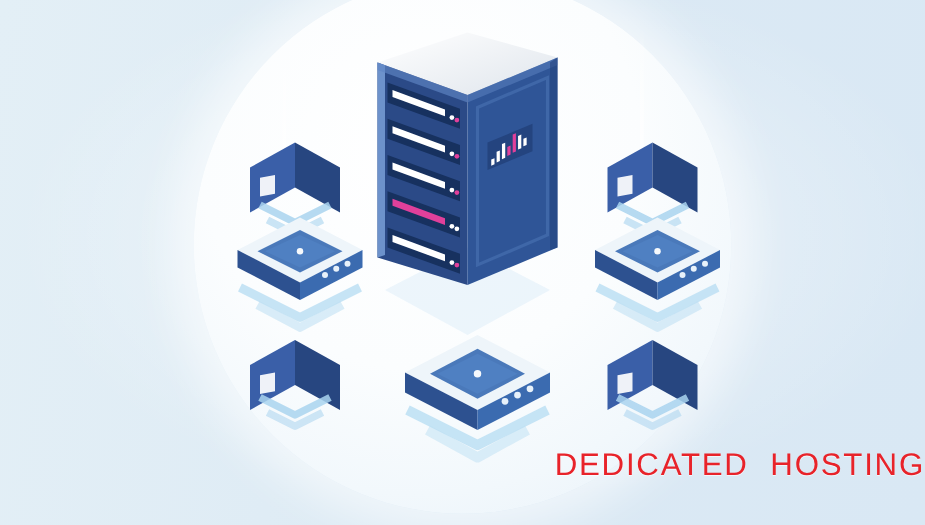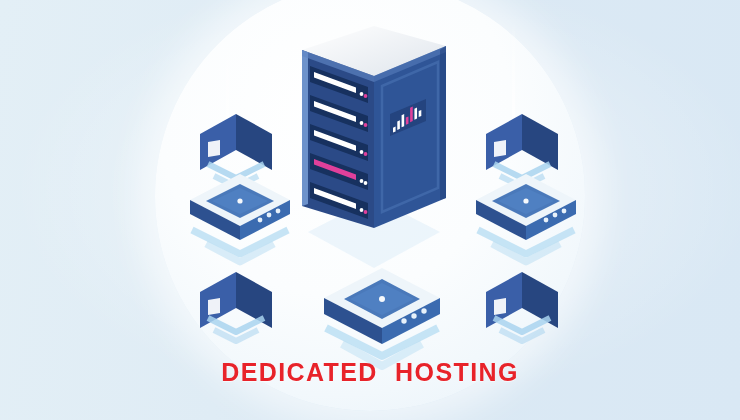--- a/index.html
+++ b/index.html
@@ -51,23 +51,23 @@
   .node {
     position: absolute;
   }
   .svg-node { display:block; }
 
   #caption {
     position: absolute;
     left: 0;
     right: 0;
     top: 358px;
-    text-align: center;
+    text-align: right;
     font-size: 25px;
-    font-weight: bold;
+    font-weight: normal;
     letter-spacing: 1.4px;
     color: #e8232a;
     word-spacing: 9px;
     font-family: "Liberation Sans", sans-serif;
     text-shadow: 0 1px 0 rgba(255,255,255,0.6);
   }
   .dots-cluster { position:absolute; pointer-events:none; opacity:0.55; }
 </style>
 </head>
 <body>

